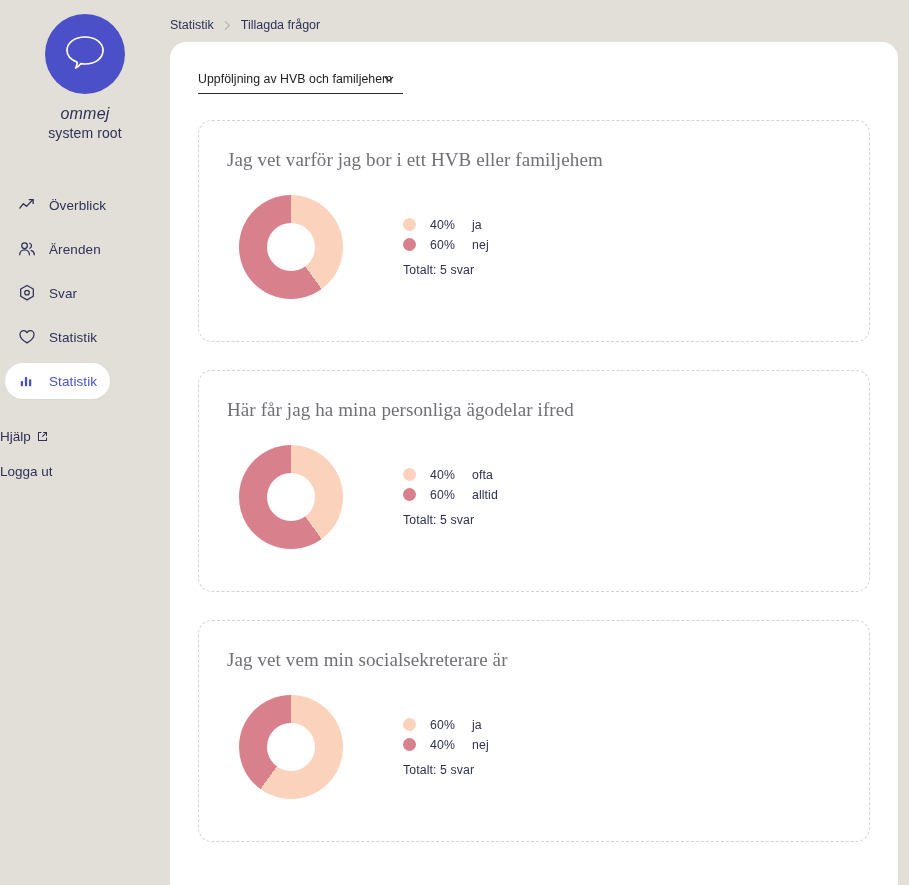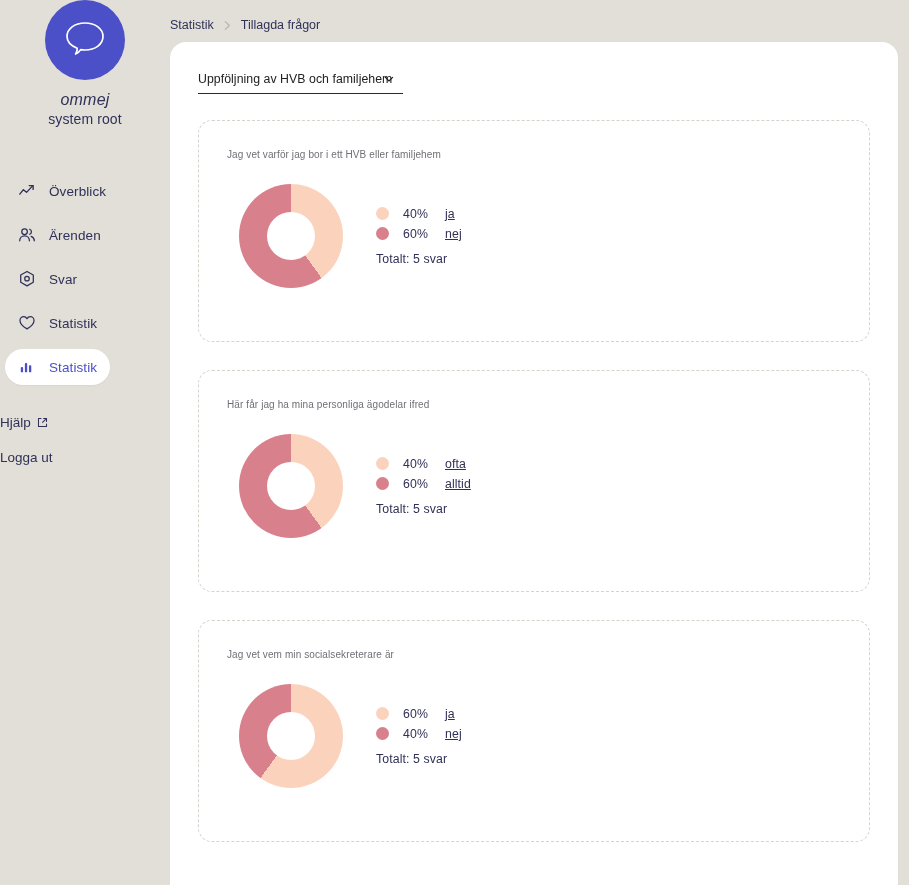--- a/index.html
+++ b/index.html
@@ -27,20 +27,21 @@
   
   .sidebar {
     width: 170px;
     flex: 0 0 170px;
     height: 885px;
     background: #e2dfd9;
     position: relative;
   }
 
   .brand {
+    padding-top: 14px;
     display: flex;
     flex-direction: column;
     align-items: center;
   }
 
   .brand-logo {
     width: 80px;
     height: 80px;
     border-radius: 50%;
     background: #4b50c8;
@@ -199,23 +200,24 @@
   .qcard {
     border: 1.4px dashed #d6d3cc;
     border-radius: 14px;
     height: 222px;
     margin-bottom: 28px;
     padding: 28px 0 0 28px;
     position: relative;
   }
 
   .qtitle {
-    font-size: 10px;
+    font-size: 19px;
     color: #6f6f76;
     letter-spacing: 0.1px;
+    font-family: Liberation Serif, serif;
   }
 
   .chart-row {
     display: flex;
     align-items: center;
     margin-top: 24px;
   }
 
   .donut {
     width: 104px;
@@ -232,21 +234,21 @@
     left: 50%;
     top: 50%;
     transform: translate(-50%,-50%);
     width: 48px;
     height: 48px;
     border-radius: 50%;
     background: #ffffff;
   }
 
   .legend {
-    margin-left: 33px;
+    margin-left: 60px;
     display: flex;
     flex-direction: column;
   }
 
   .legend-row {
     display: flex;
     align-items: center;
     margin-bottom: 6px;
   }
 
@@ -263,21 +265,20 @@
     color: #2f3157;
     width: 34px;
     letter-spacing: 0.1px;
   }
 
   .legend-label {
     font-size: 12.3px;
     color: #2f3157;
     margin-left: 8px;
     letter-spacing: 0.1px;
-    text-decoration: underline;
   }
 
   .legend-total {
     font-size: 12.3px;
     color: #2f3157;
     margin-top: 5px;
     letter-spacing: 0.1px;
   }
 </style>
 </head>

